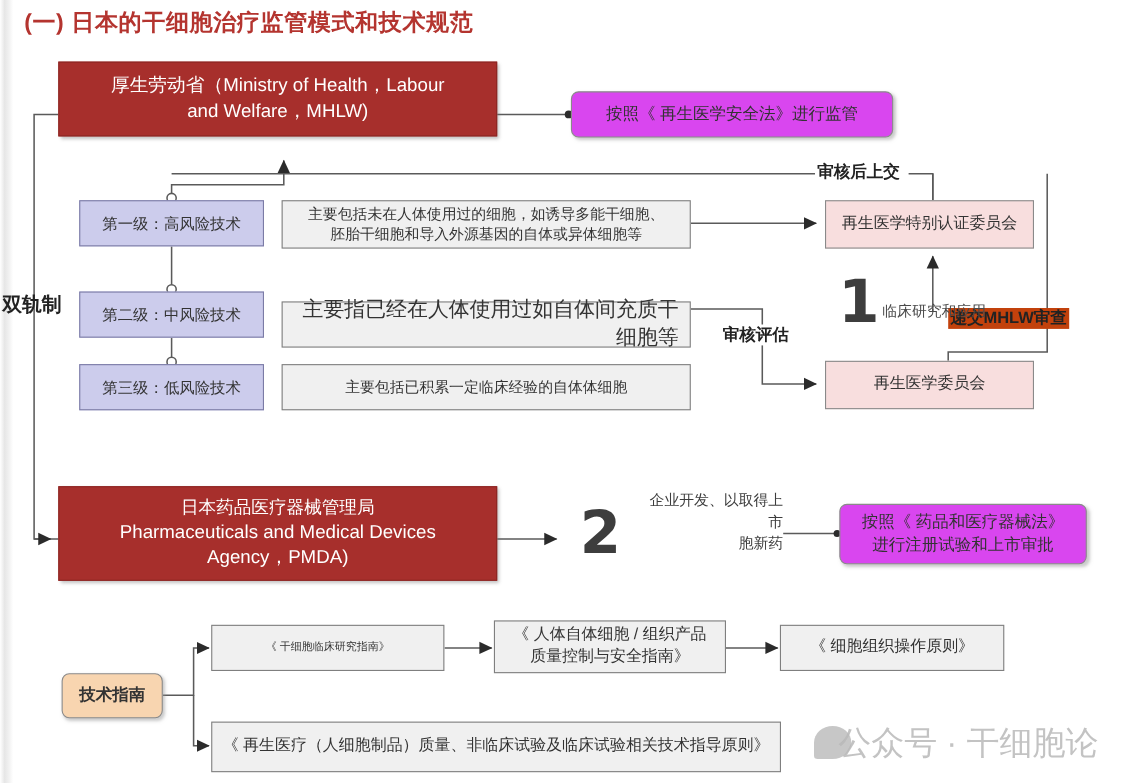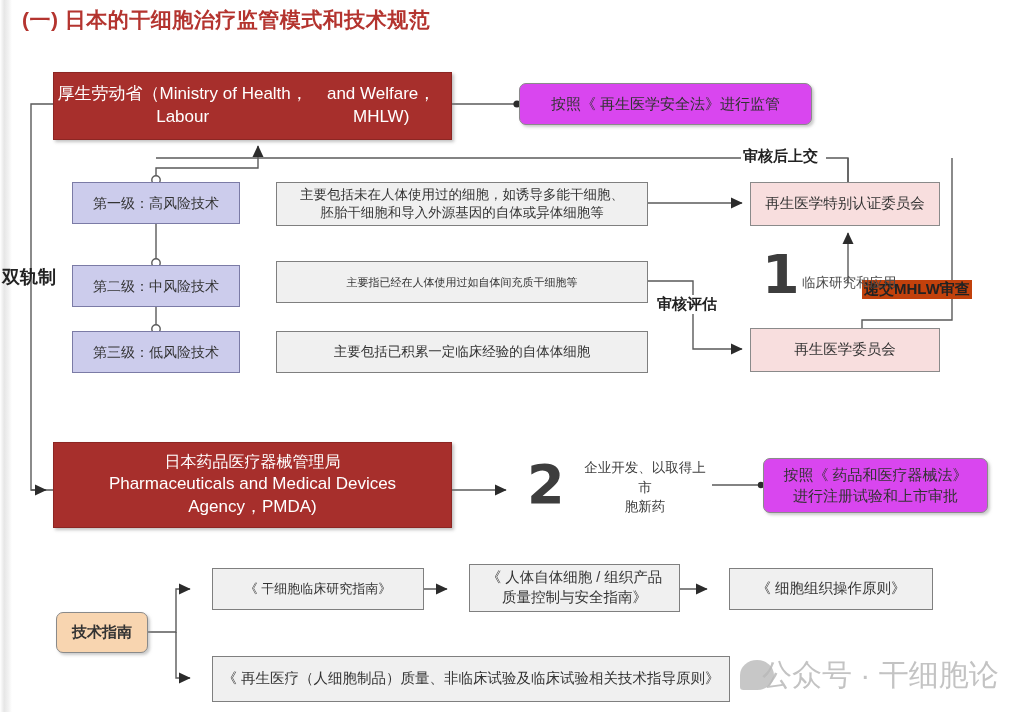--- a/index.html
+++ b/index.html
@@ -50,21 +50,20 @@
   }
   .box-purple {
     background: #ccccec;
     border: 1px solid #7b7ba6;
     color: #333333;
   }
   .box-grey {
     background: #f0f0f0;
     border: 1px solid #7f7f7f;
     color: #333333;
-    margin-left: 20px;
   }
   .box-pink {
     background: #f8dede;
     border: 1px solid #8a8a8a;
     color: #333333;
   }
   .box-pink-round {
     background: #d946ef;
     border: 1px solid #8a8a8a;
     border-radius: 7px;
@@ -163,21 +162,21 @@
       <path d="M712,485 L762,485"></path>
       <circle cx="761" cy="485" r="3.2" fill="#2b2b2b" stroke="none"></circle>
 
       <path d="M148,632 L176,632 L176,589 L190,589" marker-end="url(#arrH)"></path>
       <path d="M176,632 L176,678 L190,678" marker-end="url(#arrH)"></path>
       <path d="M404,589 L447,589" marker-end="url(#arrH)"></path>
       <path d="M660,589 L707,589" marker-end="url(#arrH)"></path>
     </g>
   </svg>
 
-  <div class="box box-red" style="left:53px; top:72px; width:399px; height:68px; font-size:17px; flex-direction:row;">
+  <div class="box box-red" style="left:53px; top:56px; width:399px; height:68px; font-size:17px; flex-direction:column;">
     <span>厚生劳动省（Ministry of Health，Labour</span>
     <span>and Welfare，MHLW)</span>
   </div>
 
   <div class="box box-pink-round" style="left:519px; top:83px; width:293px; height:42px; font-size:15px;">
     <span>按照《 再生医学安全法》进行监管</span>
   </div>
 
   <div class="lbl lbl-bold" style="left:2px; top:265px; font-size:18px;">双轨制</div>
 
@@ -185,21 +184,21 @@
     <span>第一级：高风险技术</span>
   </div>
   <div class="box box-grey" style="left:256px; top:182px; width:372px; height:44px; font-size:13.5px; flex-direction:column; padding:0 10px;">
     <span>主要包括未在人体使用过的细胞，如诱导多能干细胞、</span>
     <span>胚胎干细胞和导入外源基因的自体或异体细胞等</span>
   </div>
 
   <div class="box box-purple" style="left:72px; top:265px; width:168px; height:42px; font-size:14px;">
     <span>第二级：中风险技术</span>
   </div>
-  <div class="box box-grey" style="left:256px; top:261px; width:372px; height:42px; font-size:11px; padding:0 10px;text-align:right;">
+  <div class="box box-grey" style="left:256px; top:274px; width:372px; height:42px; font-size:19px; padding:0 10px;text-align:right;">
     <span>主要指已经在人体使用过如自体间充质干细胞等</span>
   </div>
 
   <div class="box box-purple" style="left:72px; top:331px; width:168px; height:42px; font-size:14px;">
     <span>第三级：低风险技术</span>
   </div>
   <div class="box box-grey" style="left:256px; top:331px; width:372px; height:42px; font-size:13.5px; padding:0 10px;">
     <span>主要包括已积累一定临床经验的自体体细胞</span>
   </div>
 
@@ -217,35 +216,35 @@
 
   <div class="bignum" style="left:762px; top:248px; font-size:54px;">1</div>
   <div class="bignum" style="left:527px; top:458px; font-size:54px;">2</div>
 
   <div class="box box-red" style="left:53px; top:442px; width:399px; height:86px; font-size:17px; flex-direction:column;">
     <span style="font-size:16px;">日本药品医疗器械管理局</span>
     <span>Pharmaceuticals and Medical Devices</span>
     <span>Agency，PMDA)</span>
   </div>
 
-  <div style="position:absolute; left:578px; top:458px; width:134px; text-align:center; font-size:13.5px; color:#3d3d3d; line-height:1.45;">
+  <div style="position:absolute; left:578px; top:445px; width:134px; text-align:right; font-size:13.5px; color:#3d3d3d; line-height:1.45;">
     <div>企业开发、以取得上市</div>
     <div>胞新药</div>
   </div>
 
   <div class="box box-pink-round" style="left:763px; top:458px; width:225px; height:55px; font-size:15px; flex-direction:column;">
     <span>按照《 药品和医疗器械法》</span>
     <span>进行注册试验和上市审批</span>
   </div>
 
   <div class="box box-orange" style="left:56px; top:612px; width:92px; height:41px; font-size:15px;">
     <span>技术指南</span>
   </div>
 
-  <div class="box box-grey" style="left:192px; top:568px; width:212px; height:42px; font-size:13px;align-items:center;">
+  <div class="box box-grey" style="left:192px; top:568px; width:212px; height:42px; font-size:10px;align-items:center;">
     <span>《 干细胞临床研究指南》</span>
   </div>
   <div class="box box-grey" style="left:449px; top:564px; width:211px; height:48px; font-size:14.5px; flex-direction:column;">
     <span>《 人体自体细胞 / 组织产品</span>
     <span>质量控制与安全指南》</span>
   </div>
   <div class="box box-grey" style="left:709px; top:568px; width:204px; height:42px; font-size:14.5px;">
     <span>《 细胞组织操作原则》</span>
   </div>
 

